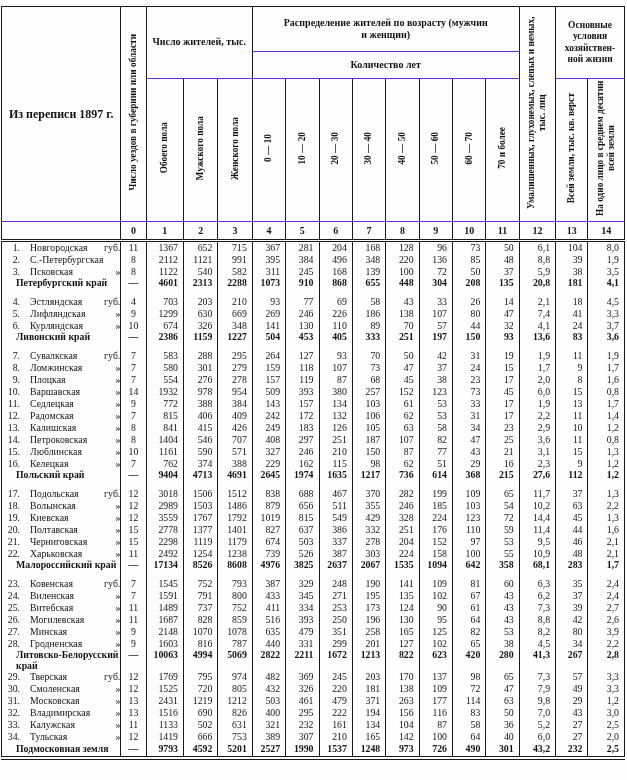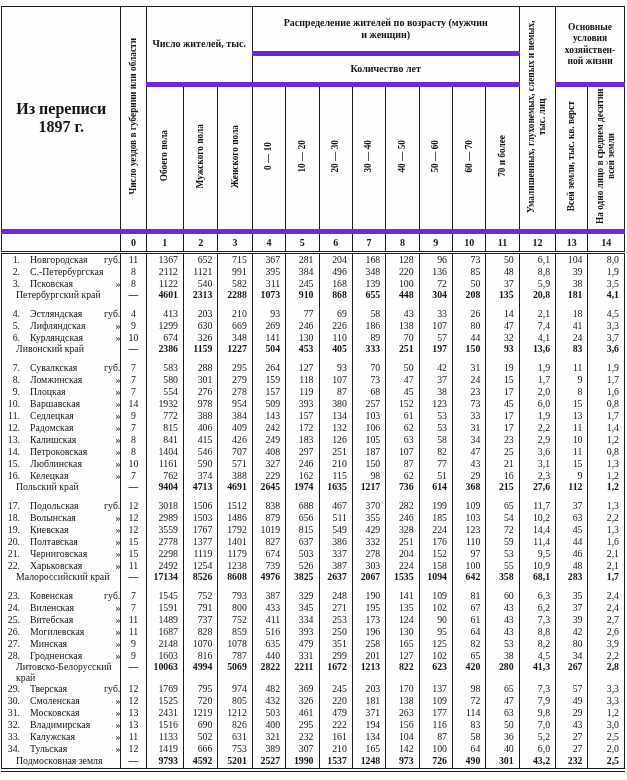--- a/index.html
+++ b/index.html
@@ -19,47 +19,47 @@
   th, td { padding:0; margin:0; font-weight:normal; overflow:hidden; }
   thead th { font-weight:bold; text-align:center; vertical-align:middle; }
   
   col.w-label { width:118px; } col.w-c0 { width:25px; }
   col.w-c1 { width:37px; } col.w-c2 { width:34px; } col.w-c3 { width:34px; }
   col.w-age { width:33px; }
   col.w-c12 { width:36px; } col.w-c13 { width:32px; } col.w-c14 { width:36px; }
   
   .br  { border-right:1px solid #1a1a1a; }
   .brT { border-right:1.6px solid #1a1a1a; }
-  .bb  { border-bottom:5px solid #6d28d9; }
+  .bb  { border-bottom:1px solid #6d28d9; }
   tr.nums th { border-bottom:3.5px double #1a1a1a; font-size:10px; height:17px; }
   
   tr.hr1 > th { height:44px; }
   tr.hr2 > th { height:26px; }
   tr.hr3 > th { height:142px; }
   .grp-title { font-size:10px; line-height:1.25; }
   .grp-title .inner { max-width:212px; margin:0 auto; }
   .uslovia .inner { max-width:62px; margin:4px auto; font-size:9.5px; line-height:1.2; }
-  .label-head { font-size:16px; }
+  .label-head { font-size:12px; }
   .vert {
     writing-mode:vertical-rl; transform:rotate(180deg);
     margin:0 auto; font-size:9.3px; line-height:1.2;
     max-height:138px; display:inline-block;
   }
   .vert.tall { max-height:205px; }
   
   tbody td { height:12px; font-size:9.8px; line-height:1.12; vertical-align:middle; }
   td.v { text-align:right; padding-right:5px; font-variant-numeric:tabular-nums; }
   td.v.c0 { text-align:center; padding-right:0; }
   tr.total-row td { font-weight:bold; vertical-align:top; }
   tr.gap-row td { height:6px; }
   .lblrow { display:flex; align-items:baseline; padding-left:2px; }
   .rnum { width:16px; text-align:right; flex:none; }
   .rname { margin-left:10px; white-space:nowrap; }
   .rsuf { margin-left:auto; width:26px; text-align:right; flex:none; }
-  .totlbl { padding-left:14px; font-weight:normal; line-height:1.12; }
+  .totlbl { padding-left:14px; font-weight:bold; line-height:1.12; }
 </style>
 </head>
 <body>
 
 <div class="page">
 
   <table class="census">
     <colgroup>
       <col class="w-label">
         <col class="w-c0">
@@ -247,21 +247,21 @@
         </tr>
         <tr>
           <td class="brT">
             <div class="lblrow">
               <span class="rnum">4.</span>
               <span class="rname">Эстляндская</span>
               <span class="rsuf">губ.</span>
             </div>
           </td>
           <td class="v c0 brT">4</td>
-          <td class="v c1 br">413</td>
+          <td class="v c1 br">703</td>
           <td class="v c2 br">203</td>
           <td class="v c3 brT">210</td>
           <td class="v c4 br">93</td>
           <td class="v c5 br">77</td>
           <td class="v c6 br">69</td>
           <td class="v c7 br">58</td>
           <td class="v c8 br">43</td>
           <td class="v c9 br">33</td>
           <td class="v c10 br">26</td>
           <td class="v c11 brT">14</td>

